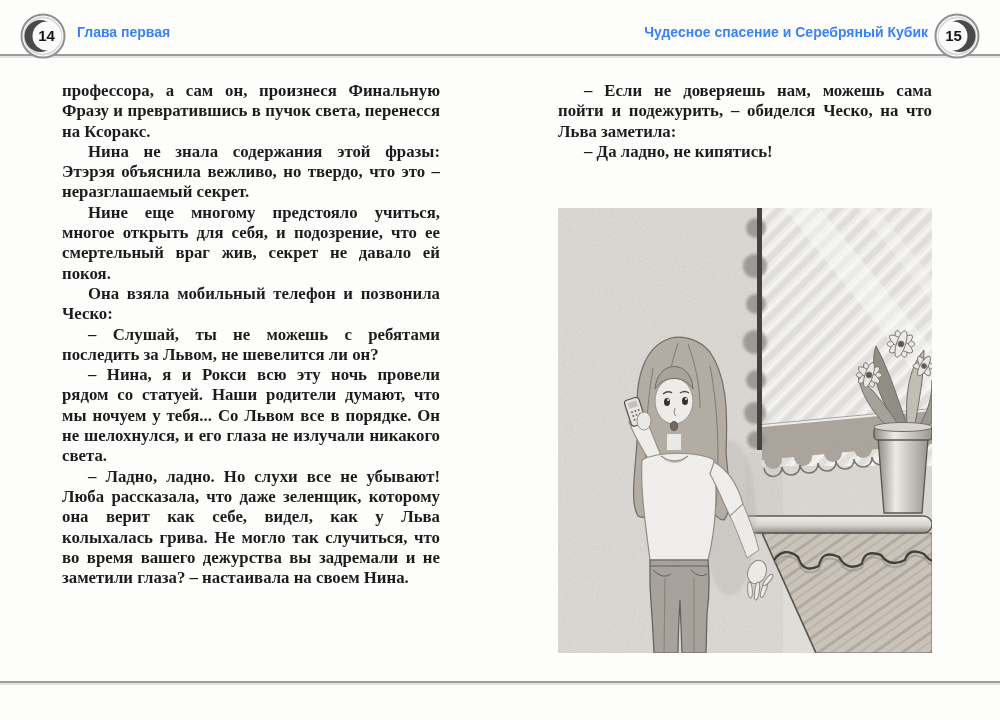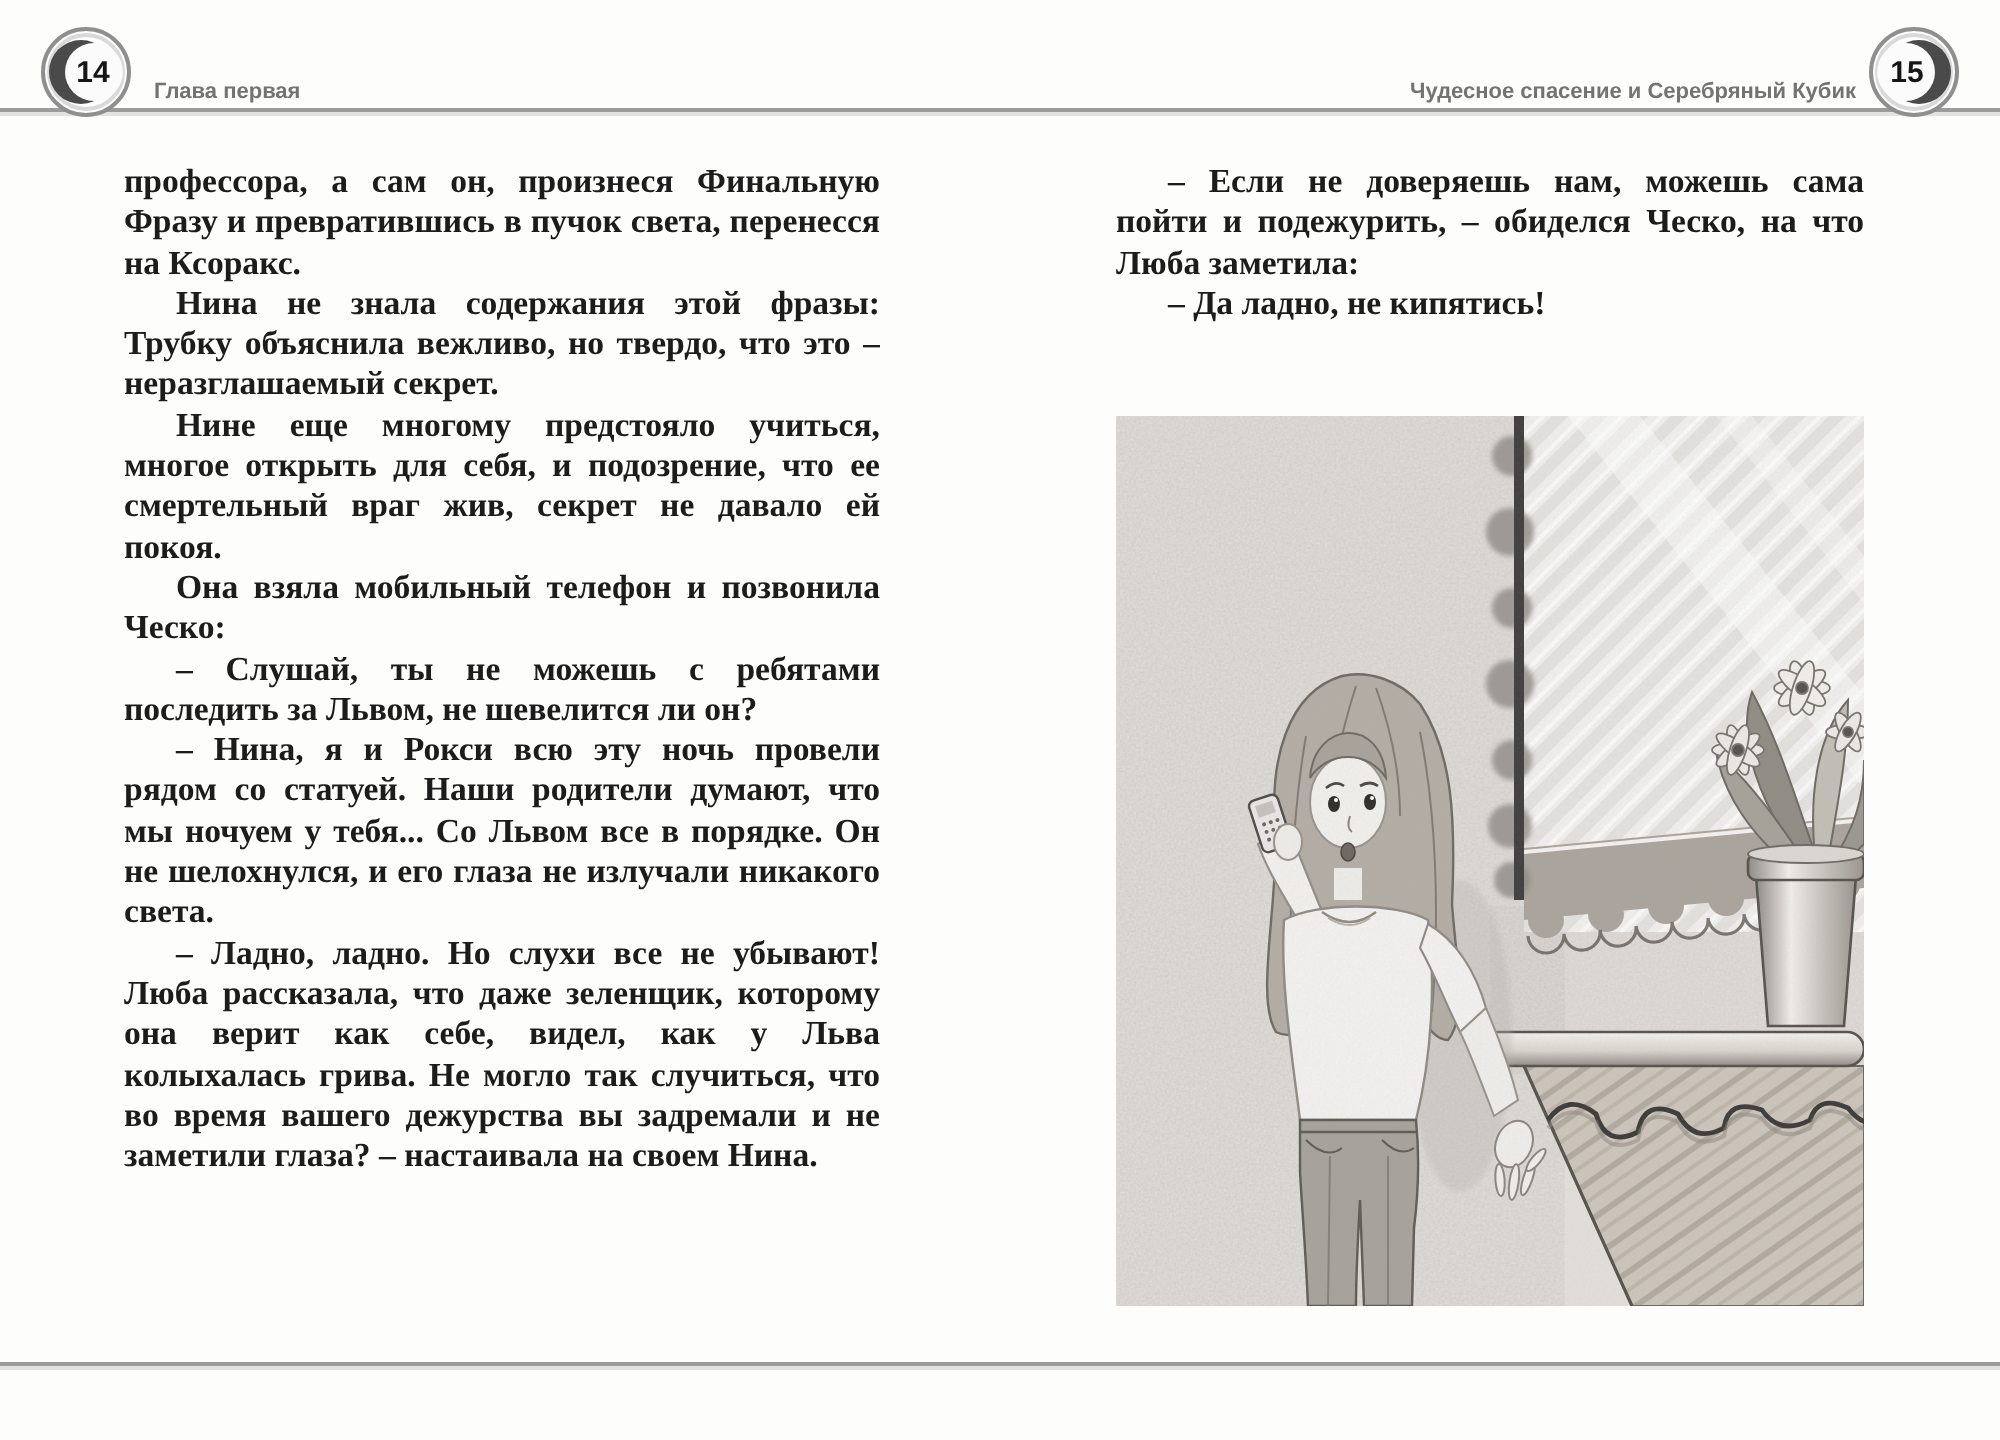--- a/index.html
+++ b/index.html
@@ -11,23 +11,23 @@
   }
   
   .rule{position:absolute;left:0;width:1000px;height:2px;background:#9c9c9c;box-shadow:0 2px 0 rgba(0,0,0,0.10);}
   .rule.top{top:54px;}
   .rule.bottom{top:681px;}
   .badge{position:absolute;top:12px;width:48px;height:48px;z-index:3;}
   .badge.left{left:19px;}
   .badge.right{right:19px;}
   .badge text{font-family:"Liberation Sans","DejaVu Sans",sans-serif;font-weight:bold;font-size:15px;fill:#161616;}
   .htitle{
-    position:absolute;top:40px;z-index:2;
+    position:absolute;top:24px;z-index:2;
     font-family:"Liberation Sans","DejaVu Sans",sans-serif;
-    font-weight:bold;font-size:11px;color:#737373;white-space:nowrap;
+    font-weight:bold;font-size:14px;color:#3b82f6;white-space:nowrap;
   }
   .htitle.left{left:77px;}
   .htitle.right{right:72px;}
   
   .col{position:absolute;top:81px;text-align:justify;font-size:16.8px;line-height:20.3px;}
   .col.leftpage{left:62px;width:378px;height:588px;overflow:hidden;}
   .col.rightpage{left:558px;width:374px;height:124px;overflow:hidden;}
   .col p{margin:0;text-indent:26px;font-weight:bold;}
   .col p.no-indent{text-indent:0;}
   
@@ -51,30 +51,30 @@
 <svg class="badge right" viewBox="0 0 48 48">
   <circle cx="24" cy="24" r="21.5" fill="#fdfdfd" stroke="#8f8f8f" stroke-width="2"></circle>
   <circle cx="24" cy="24" r="18.5" fill="none" stroke="#d9d9d9" stroke-width="2"></circle>
   <circle cx="26.5" cy="24" r="16" fill="#4a4a4a"></circle>
   <circle cx="20" cy="24" r="14.5" fill="#fbfbfb"></circle>
   <text x="20.5" y="29" text-anchor="middle">15</text>
 </svg>
 
 <div class="col leftpage">
   <p class="no-indent">профессора, а сам он, произнеся Финальную Фразу и превратившись в пучок света, перенесся на Ксоракс.</p>
-  <p>Нина не знала содержания этой фразы: Трубку объяснила вежливо, но твердо, что это – неразглашаемый секрет.</p>
+  <p>Нина не знала содержания этой фразы: Этэрэя объяснила вежливо, но твердо, что это – неразглашаемый секрет.</p>
   <p>Нине еще многому предстояло учиться, многое открыть для себя, и подозрение, что ее смертельный враг жив, секрет не давало ей покоя.</p>
   <p>Она взяла мобильный телефон и позвонила Ческо:</p>
   <p>– Слушай, ты не можешь с ребятами последить за Львом, не шевелится ли он?</p>
   <p>– Нина, я и Рокси всю эту ночь провели рядом со статуей. Наши родители думают, что мы ночуем у тебя... Со Львом все в порядке. Он не шелохнулся, и его глаза не излучали никакого света.</p>
   <p>– Ладно, ладно. Но слухи все не убывают! Люба рассказала, что даже зеленщик, которому она верит как себе, видел, как у Льва колыхалась грива. Не могло так случиться, что во время вашего дежурства вы задремали и не заметили глаза? – настаивала на своем Нина.</p>
 </div>
 
 <div class="col rightpage">
-  <p>– Если не доверяешь нам, можешь сама пойти и подежурить, – обиделся Ческо, на что Люба заметила:</p>
+  <p>– Если не доверяешь нам, можешь сама пойти и подежурить, – обиделся Ческо, на что Льва заметила:</p>
   <p>– Да ладно, не кипятись!</p>
 </div>
 
 <svg class="illustration" viewBox="0 0 374 445">
   <defs>
     <linearGradient id="barGrad" x1="0" y1="0" x2="0" y2="1">
       <stop offset="0" stop-color="#f3f2f0"></stop>
         <stop offset="0.55" stop-color="#d9d5cf"></stop>
         <stop offset="1" stop-color="#8f8a83"></stop>
     </linearGradient>

